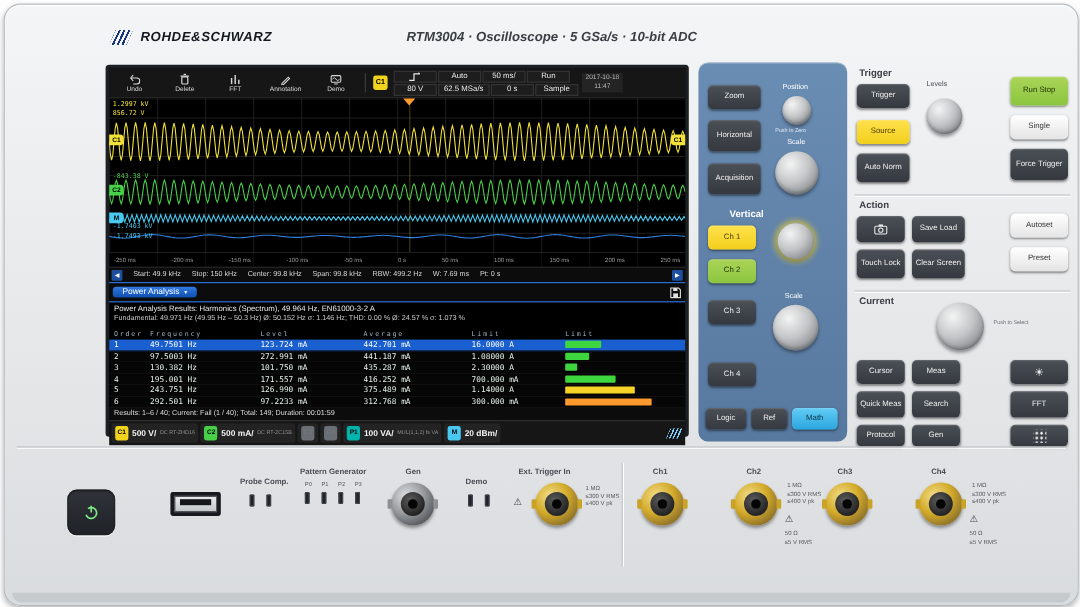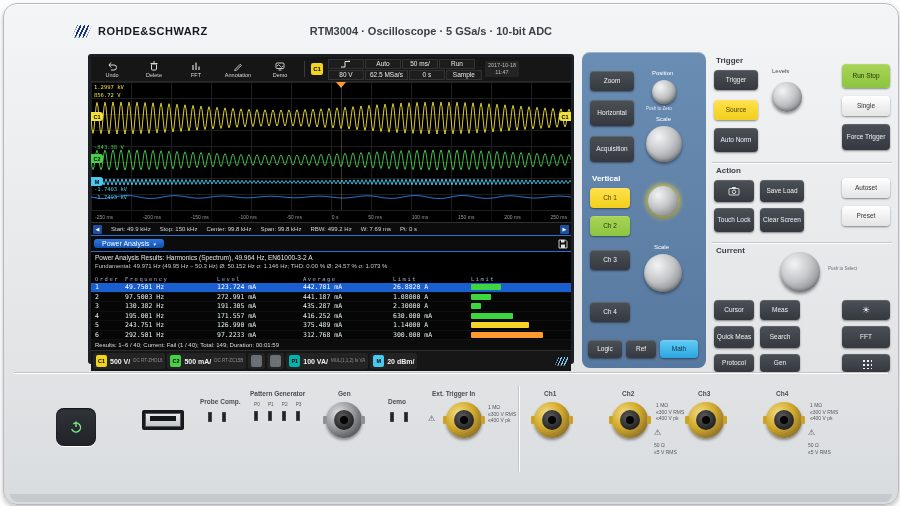--- a/index.html
+++ b/index.html
@@ -3,26 +3,26 @@
 <meta charset="utf-8">
 <style>
   html,body{margin:0;padding:0;background:#fdfdfd;width:900px;height:506px;overflow:hidden;
     font-family:"Liberation Sans",sans-serif;-webkit-font-smoothing:antialiased;}
   .device{position:absolute;left:3px;top:3px;width:894px;height:500px;border-radius:14px;
     background:linear-gradient(#f4f5f6,#e2e4e6 70%,#d9dcde);border:1px solid #b7bbbf;
     box-shadow:inset 0 1px 0 #fff,0 2px 4px rgba(0,0,0,.25);}
   .device::after{content:"";position:absolute;left:6px;right:6px;bottom:2px;height:8px;
     background:#c6cacd;border-radius:0 0 10px 10px;}
   
-  .top-bar{position:absolute;left:68px;top:16px;height:22px;display:flex;align-items:center;gap:18px;}
+  .top-bar{position:absolute;left:87px;top:16px;height:22px;display:flex;align-items:center;font-style:italic;}
   .brand{display:flex;align-items:center;gap:6px;}
   .rs-mark{width:20px;height:13px;background:repeating-linear-gradient(115deg,#16347c 0 1.6px,transparent 1.6px 3.6px);
     clip-path:polygon(28% 0,100% 0,72% 100%,0 100%);}
   .brand-text{font-size:11px;font-weight:bold;letter-spacing:.5px;color:#14191f;}
-  .model-text{font-size:11px;font-weight:600;color:#3a3f45;margin-left:84px;}
+  .model-text{font-size:11px;font-weight:600;color:#3a3f45;margin-left:112px;}
   
   .screen{position:absolute;left:84px;top:50px;width:486px;height:310px;background:#000;
     border:3px solid #1c1f23;border-radius:3px;box-sizing:border-box;}
   .s-toolbar{height:24px;background:#161616;display:flex;align-items:center;border-bottom:1px solid #2a2a2a;}
   .tb-item{width:42px;height:22px;display:flex;flex-direction:column;align-items:center;justify-content:center;gap:1px;color:#d8d8d8;}
   .tb-item span{font-size:5.5px;}
   .tb-sep{width:1px;height:16px;background:#3a3a3a;margin:0 3px;}
   .chan-badge{width:12px;height:12px;border-radius:2px;background:#f2d41d;color:#000;font-size:6px;font-weight:bold;
     display:flex;align-items:center;justify-content:center;margin:0 3px;}
   .stat-grid{display:flex;flex-direction:column;gap:1px;margin-left:2px;}
@@ -281,45 +281,45 @@
         <span>Level</span>
         <span>Average</span>
         <span>Limit</span>
         <span>Limit</span>
       </div>
       <div class="t-row selected">
         <span>1</span>
           <span>49.7501 Hz</span>
           <span>123.724 mA</span>
           <span>442.701 mA</span>
-          <span>26.8820 A</span>
+          <span>16.0000 A</span>
           <span class="limit-bar" style="width: 30%; background: rgb(62, 214, 62);"></span>
       </div>
       <div class="t-row">
         <span>2</span>
           <span>97.5003 Hz</span>
           <span>272.991 mA</span>
           <span>441.187 mA</span>
           <span>1.08000 A</span>
           <span class="limit-bar" style="width: 20%; background: rgb(62, 214, 62);"></span>
       </div>
       <div class="t-row">
         <span>3</span>
           <span>130.382 Hz</span>
-          <span>191.305 mA</span>
+          <span>101.750 mA</span>
           <span>435.287 mA</span>
           <span>2.30000 A</span>
           <span class="limit-bar" style="width: 10%; background: rgb(62, 214, 62);"></span>
       </div>
       <div class="t-row">
         <span>4</span>
           <span>195.001 Hz</span>
           <span>171.557 mA</span>
           <span>416.252 mA</span>
-          <span>630.000 mA</span>
+          <span>700.000 mA</span>
           <span class="limit-bar" style="width: 42%; background: rgb(62, 214, 62);"></span>
       </div>
       <div class="t-row">
         <span>5</span>
           <span>243.751 Hz</span>
           <span>126.990 mA</span>
           <span>375.489 mA</span>
           <span>1.14000 A</span>
           <span class="limit-bar" style="width: 58%; background: rgb(245, 211, 39);"></span>
       </div>
@@ -369,21 +369,21 @@
     <div class="sec-title-b" style="left:10px;top:20px">Horizontal</div>
     <div class="pbtn" style="left:8px;top:19px;width:44px;height:20px">Zoom</div>
     <div class="kcap" style="left:70px;top:18px">Position</div>
     <div class="knob" style="left:70px;top:28px;width:24px;height:24px"></div>
     <div class="kcap tiny" style="left:64px;top:54px">Push to Zero</div>
     <div class="pbtn" style="left:8px;top:48px;width:44px;height:26px">Hori­zontal</div>
     <div class="kcap" style="left:74px;top:64px">Scale</div>
     <div class="knob" style="left:64px;top:74px;width:36px;height:36px"></div>
     <div class="pbtn" style="left:8px;top:84px;width:44px;height:26px">Acqui­sition</div>
 
-    <div class="sec-title-b" style="left:10px;top:122px">Vertical</div>
+    <div class="sec-title-b" style="left:26px;top:122px">Vertical</div>
     <div class="pbtn yellow" style="left:8px;top:136px;width:40px;height:20px">Ch 1</div>
     <div class="knob lit-y" style="left:66px;top:134px;width:30px;height:30px"></div>
     <div class="pbtn green" style="left:8px;top:164px;width:40px;height:20px">Ch 2</div>
     <div class="pbtn" style="left:8px;top:198px;width:40px;height:20px">Ch 3</div>
     <div class="kcap" style="left:72px;top:192px">Scale</div>
     <div class="knob" style="left:62px;top:202px;width:38px;height:38px"></div>
     <div class="pbtn" style="left:8px;top:250px;width:40px;height:20px">Ch 4</div>
     <div class="pbtn" style="left:6px;top:288px;width:34px;height:18px">Logic</div>
     <div class="pbtn" style="left:44px;top:288px;width:30px;height:18px">Ref</div>
     <div class="pbtn blue" style="left:78px;top:288px;width:38px;height:18px">Math</div>

